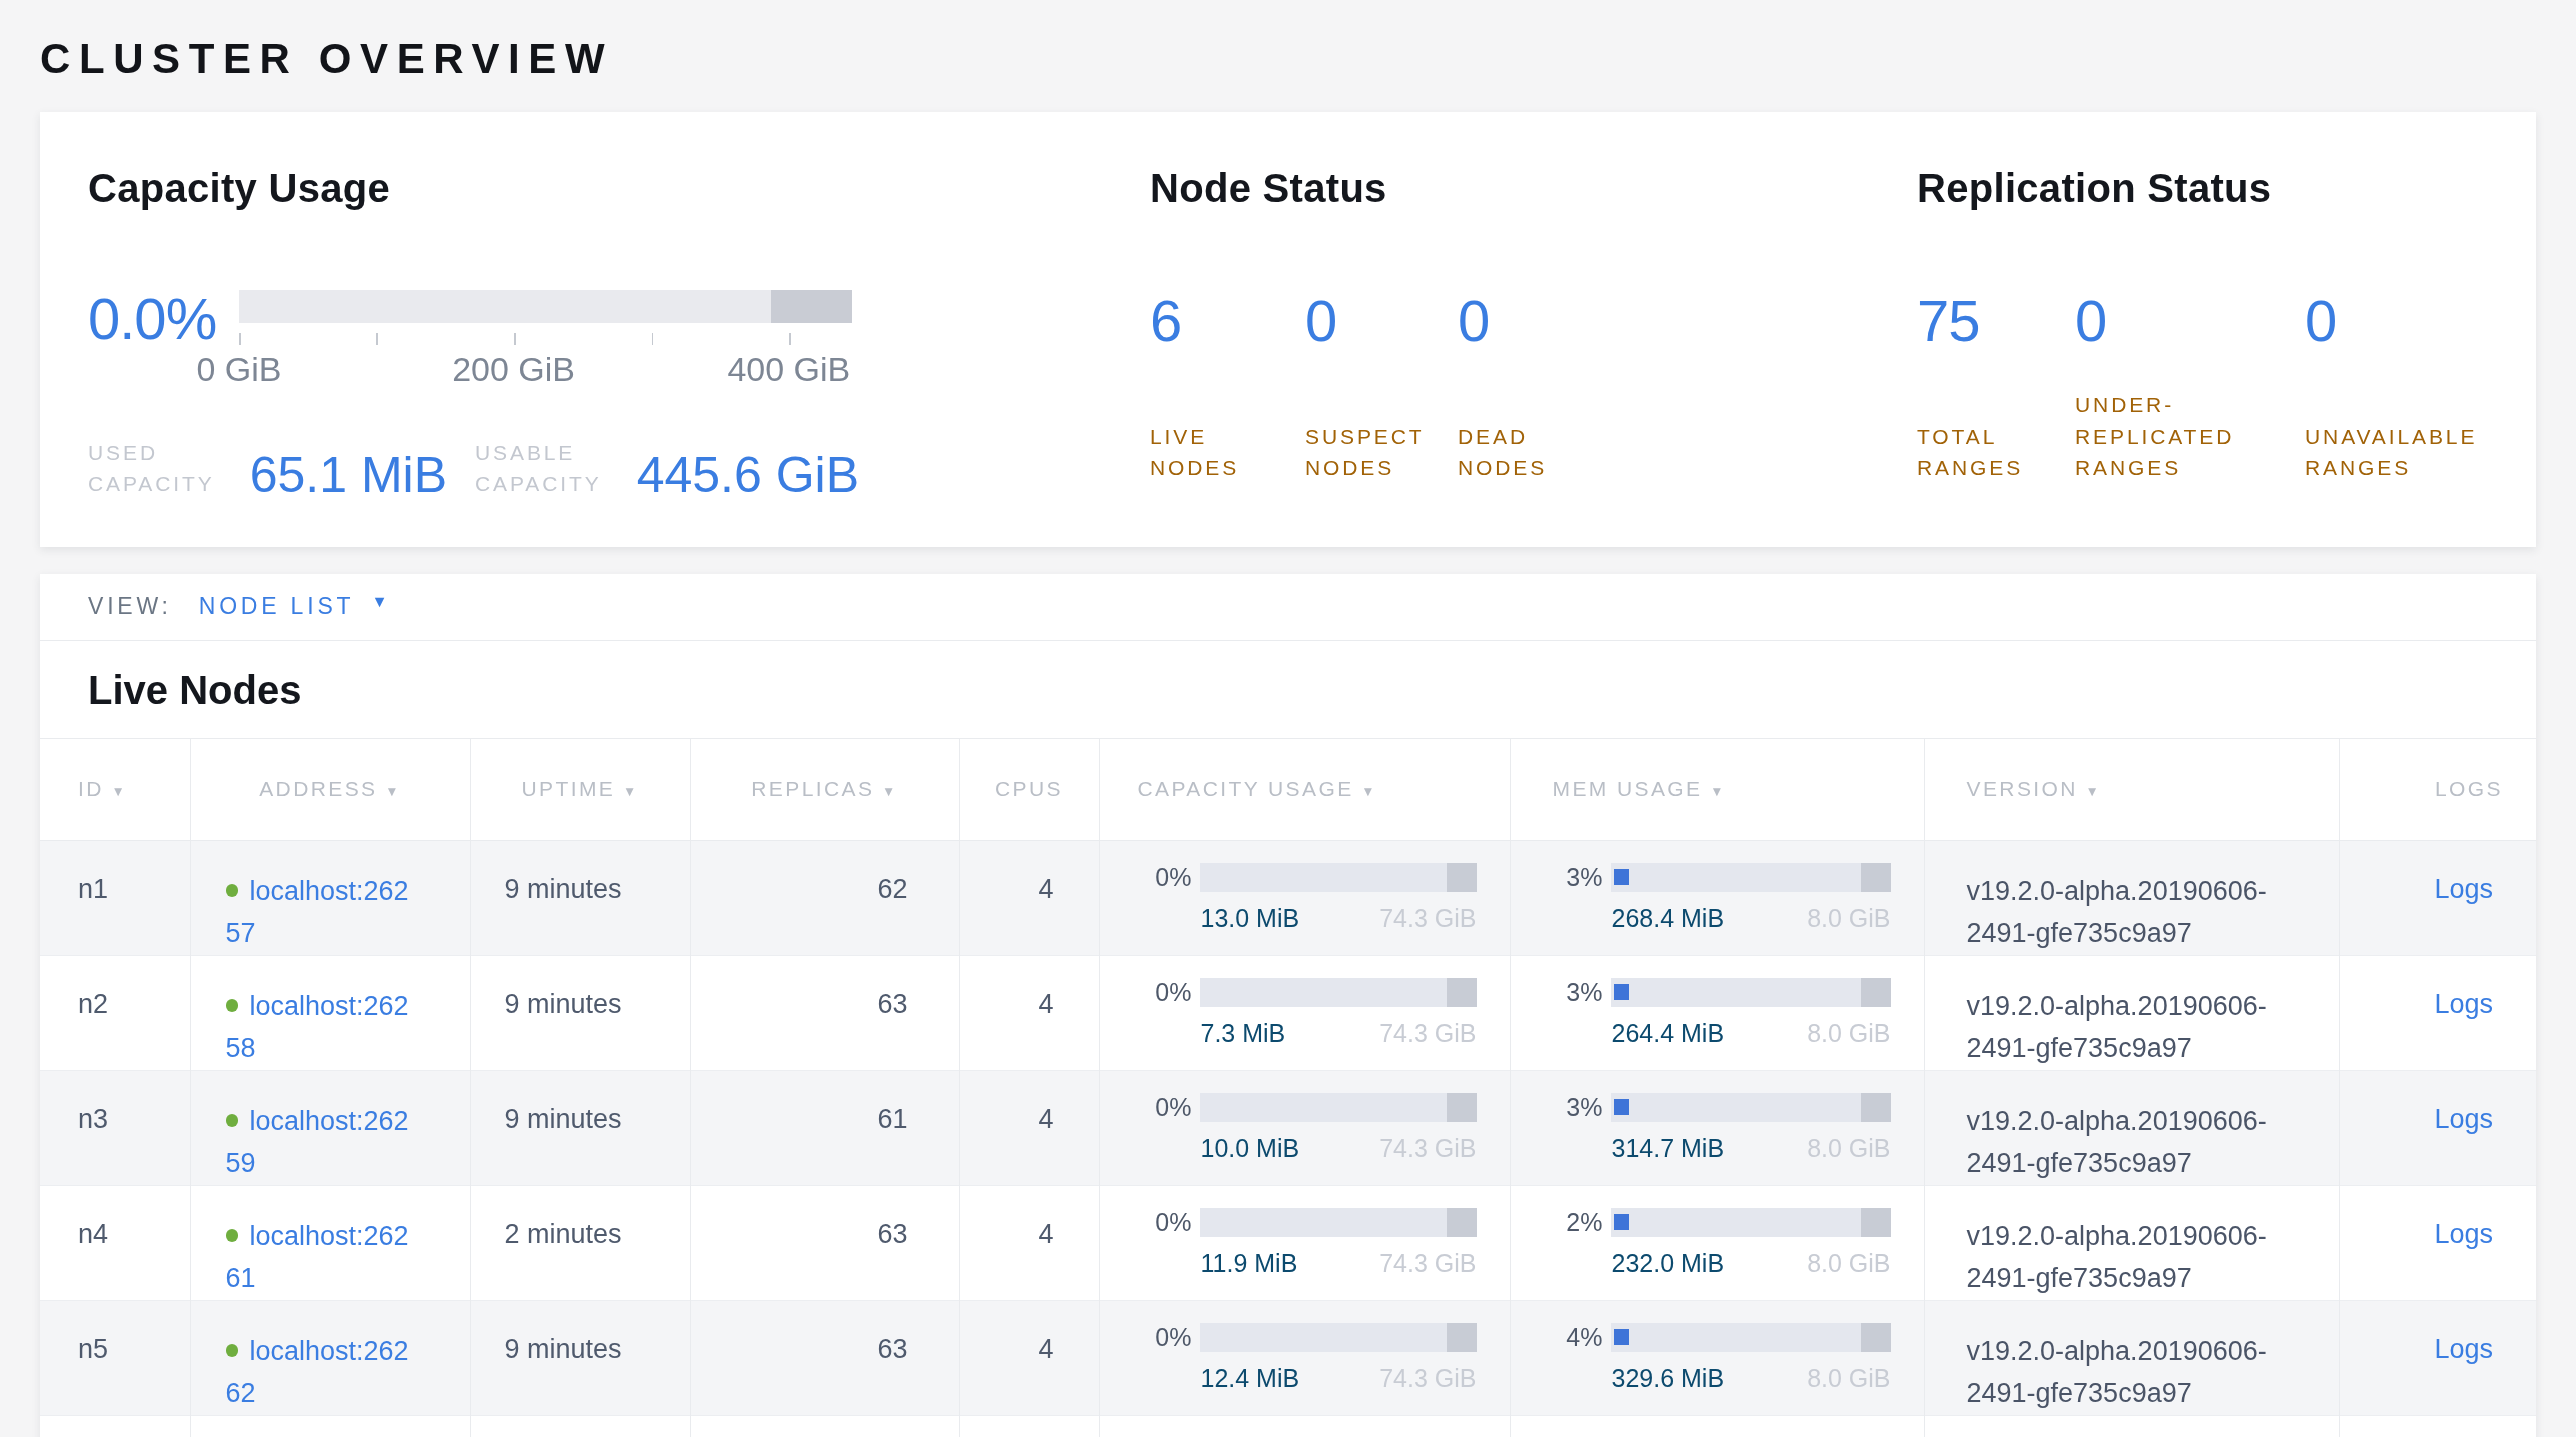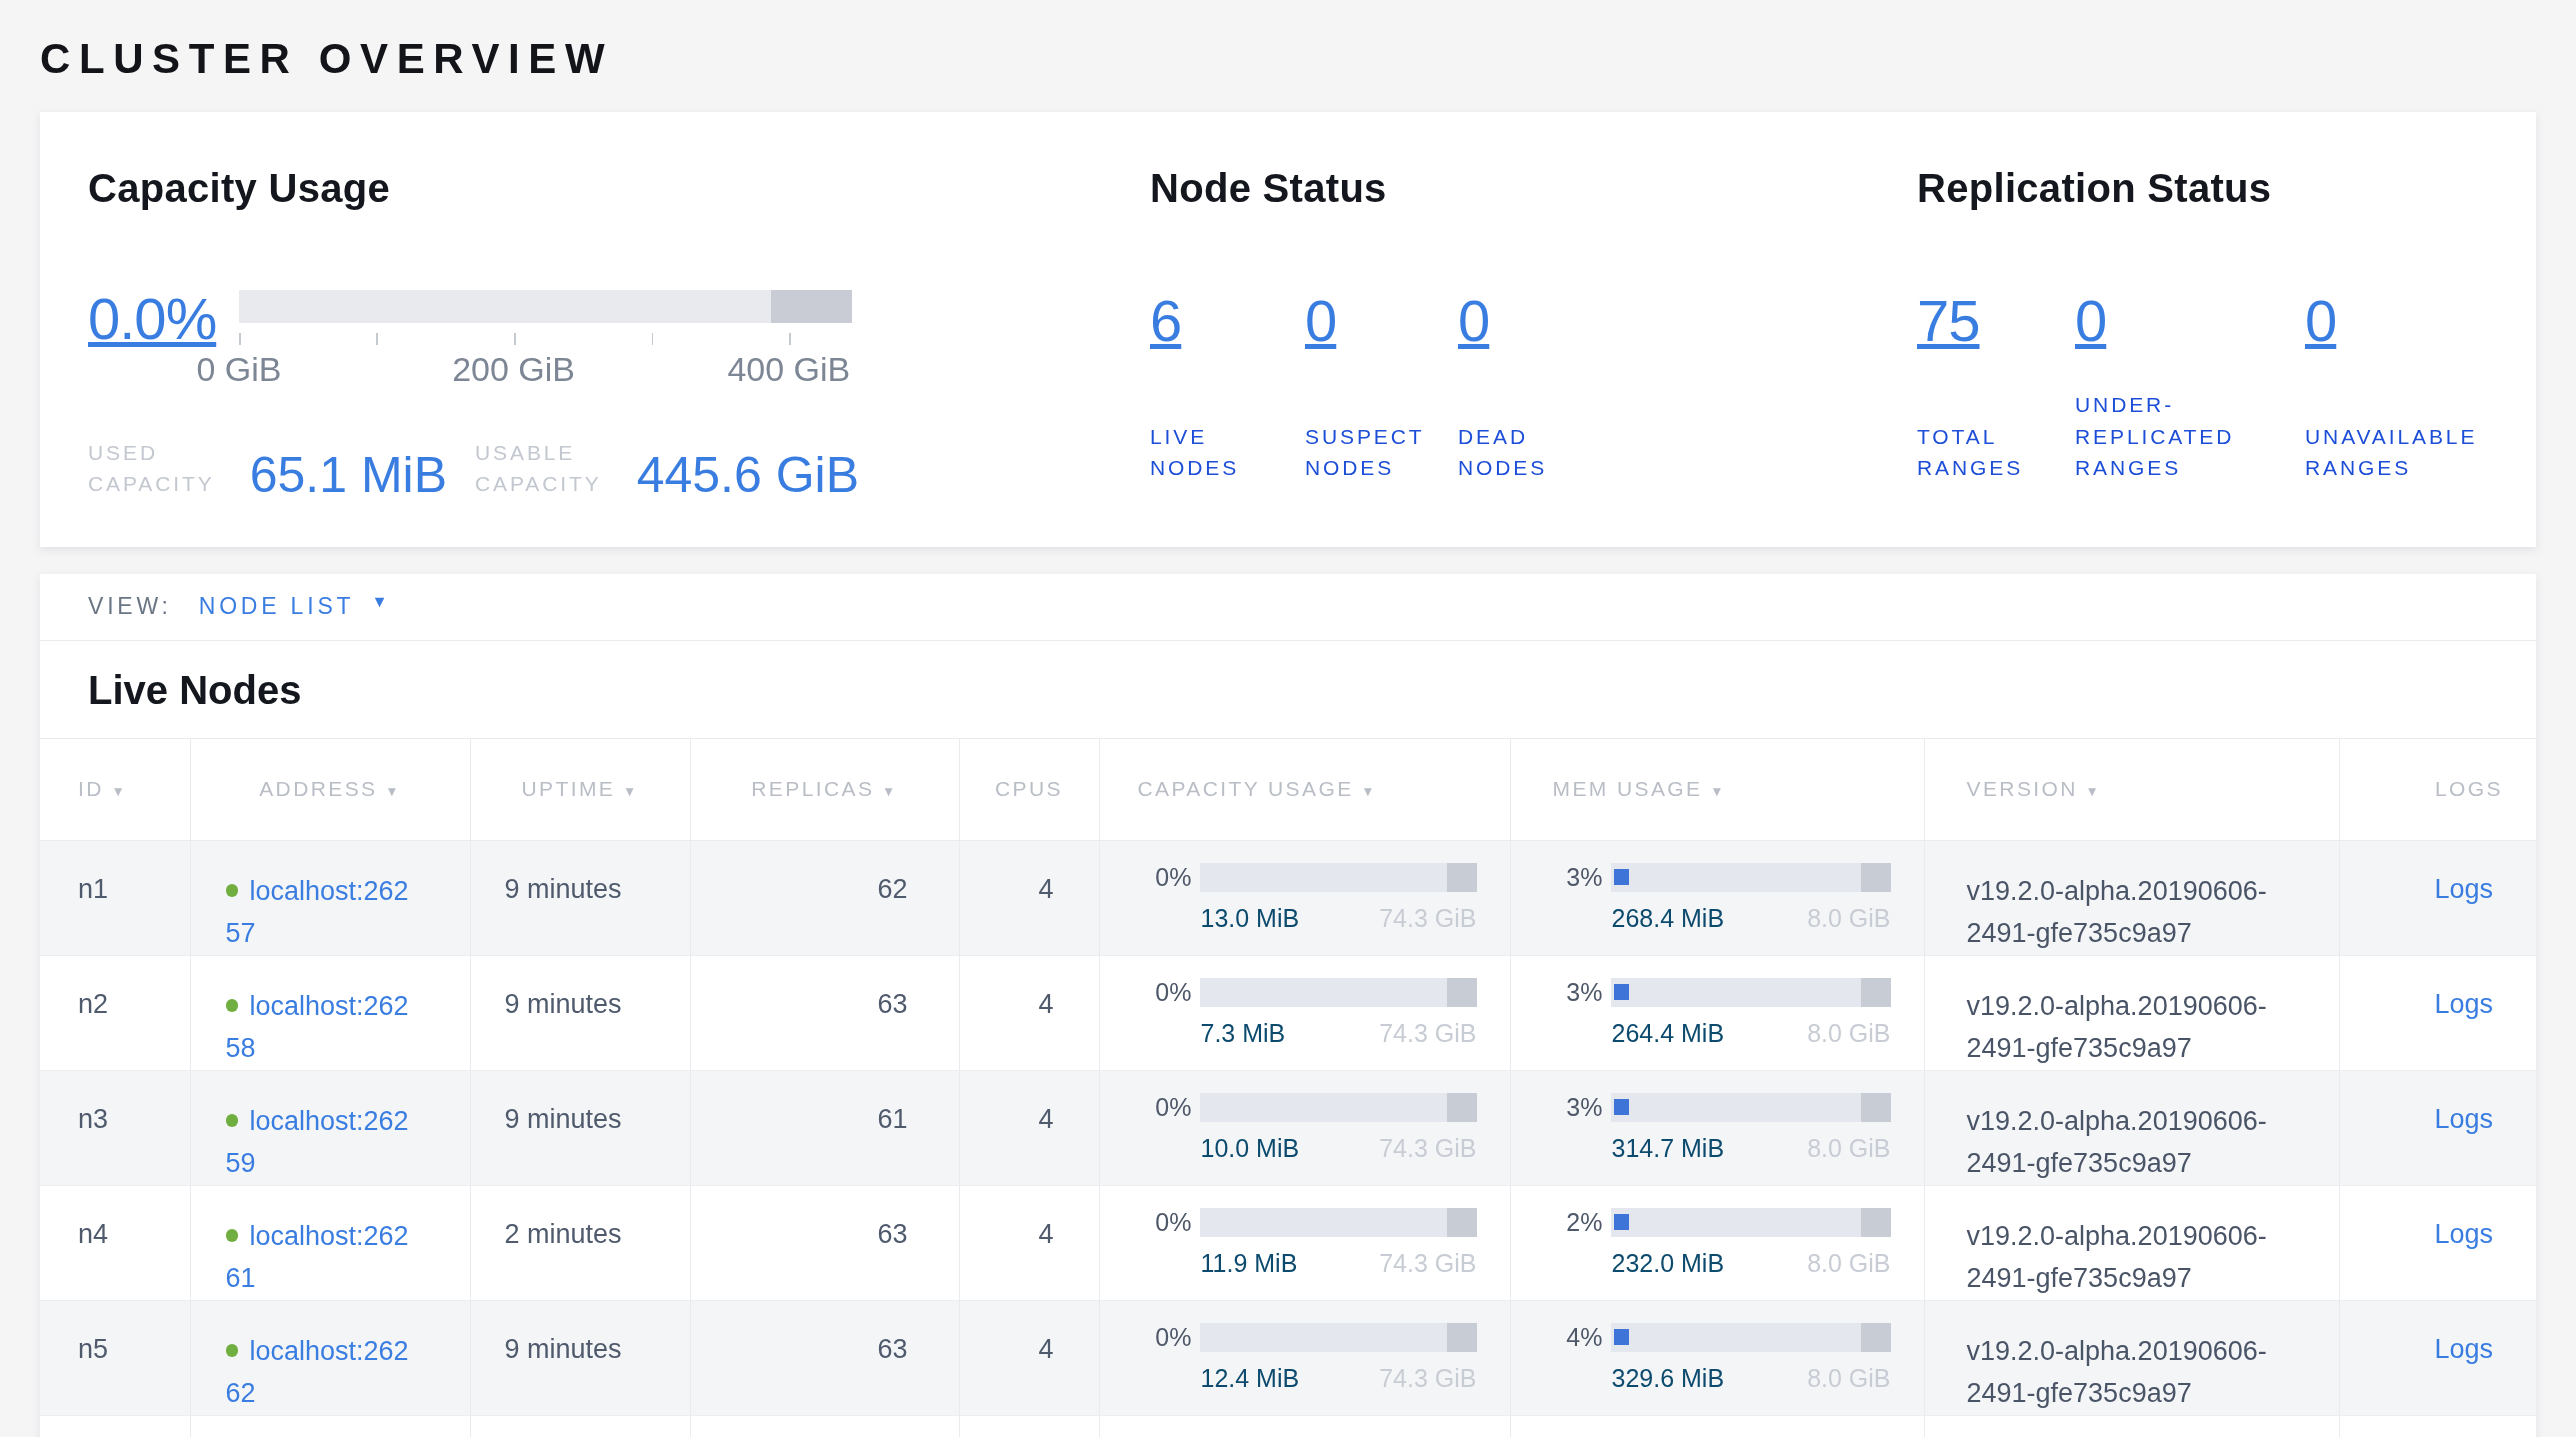--- a/index.html
+++ b/index.html
@@ -26,21 +26,21 @@
   
   .summary { height:435px; display:flex; padding:54px 0 0 48px; }
   .summary h2 { font-size:40px; font-weight:700; color:#14171d; letter-spacing:0.3px; }
 
   .sec-capacity { width:1062px; flex:none; }
   .sec-nodes    { width:767px;  flex:none; }
   .sec-repl     { flex:1; }
 
   .cap-row { display:flex; margin-top:79px; }
   .big-num {
-    font-size:58px; color:#3a7de1; line-height:1.0; letter-spacing:-1px;text-decoration:underline;
+    font-size:58px; color:#3a7de1; line-height:1.0; letter-spacing:-1px;
   }
   .cap-pct { width:151px; flex:none; }
   .bar-wrap { width:613px; flex:none; }
   .sum-bar { height:33px; background:#e9eaee; position:relative; }
   .sum-bar-dark { position:absolute; right:0; top:0; bottom:0; width:81px; background:#c9ccd4; }
   .ticks { position:relative; height:11.5px; margin-top:10.5px; }
   .tick { position:absolute; top:0; width:1.9px; height:11.5px; background:#c5c9d0; }
   .tick-labels { position:relative; height:31px; margin-top:4.8px; }
   .tick-label {
     position:absolute; transform:translateX(-50%);
@@ -51,21 +51,21 @@
   .cap-detail.first { width:387px; flex:none; }
   .cap-label {
     font-size:21px; letter-spacing:2.9px; color:#c3c7cf;
     line-height:1.5; white-space:pre-line;
   }
   .cap-value { font-size:50px; color:#3a7de1; margin-left:23px; line-height:1.0; }
 
   .stats { display:flex; margin-top:81px; }
   .stat { display:flex; flex-direction:column; justify-content:space-between; height:192px; }
   .stat-label {
-    font-size:21px; letter-spacing:2.9px; color:#1d4ed8;
+    font-size:21px; letter-spacing:2.9px; color:#a16207;
     line-height:1.5; white-space:pre-line;
   }
   .sec-nodes .stat:nth-child(1) { width:155px; }
   .sec-nodes .stat:nth-child(2) { width:153px; }
   .sec-repl  .stat:nth-child(1) { width:158px; }
   .sec-repl  .stat:nth-child(2) { width:230px; }
 
   
   .nodes-panel { margin-top:27px; height:1093px; overflow:hidden; }
   .view-bar {

